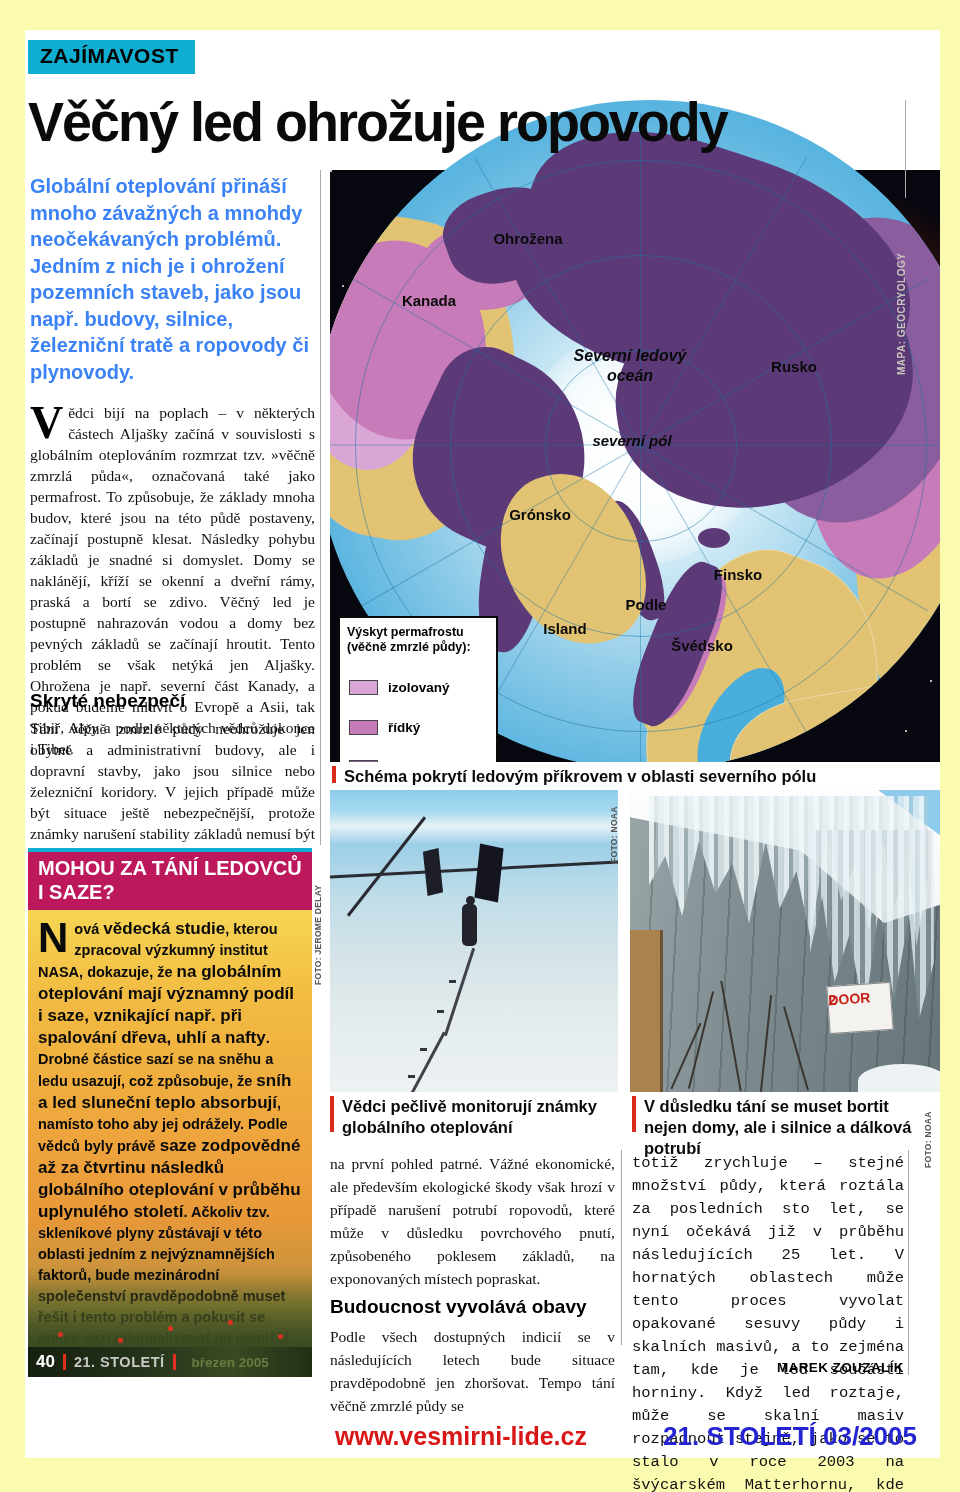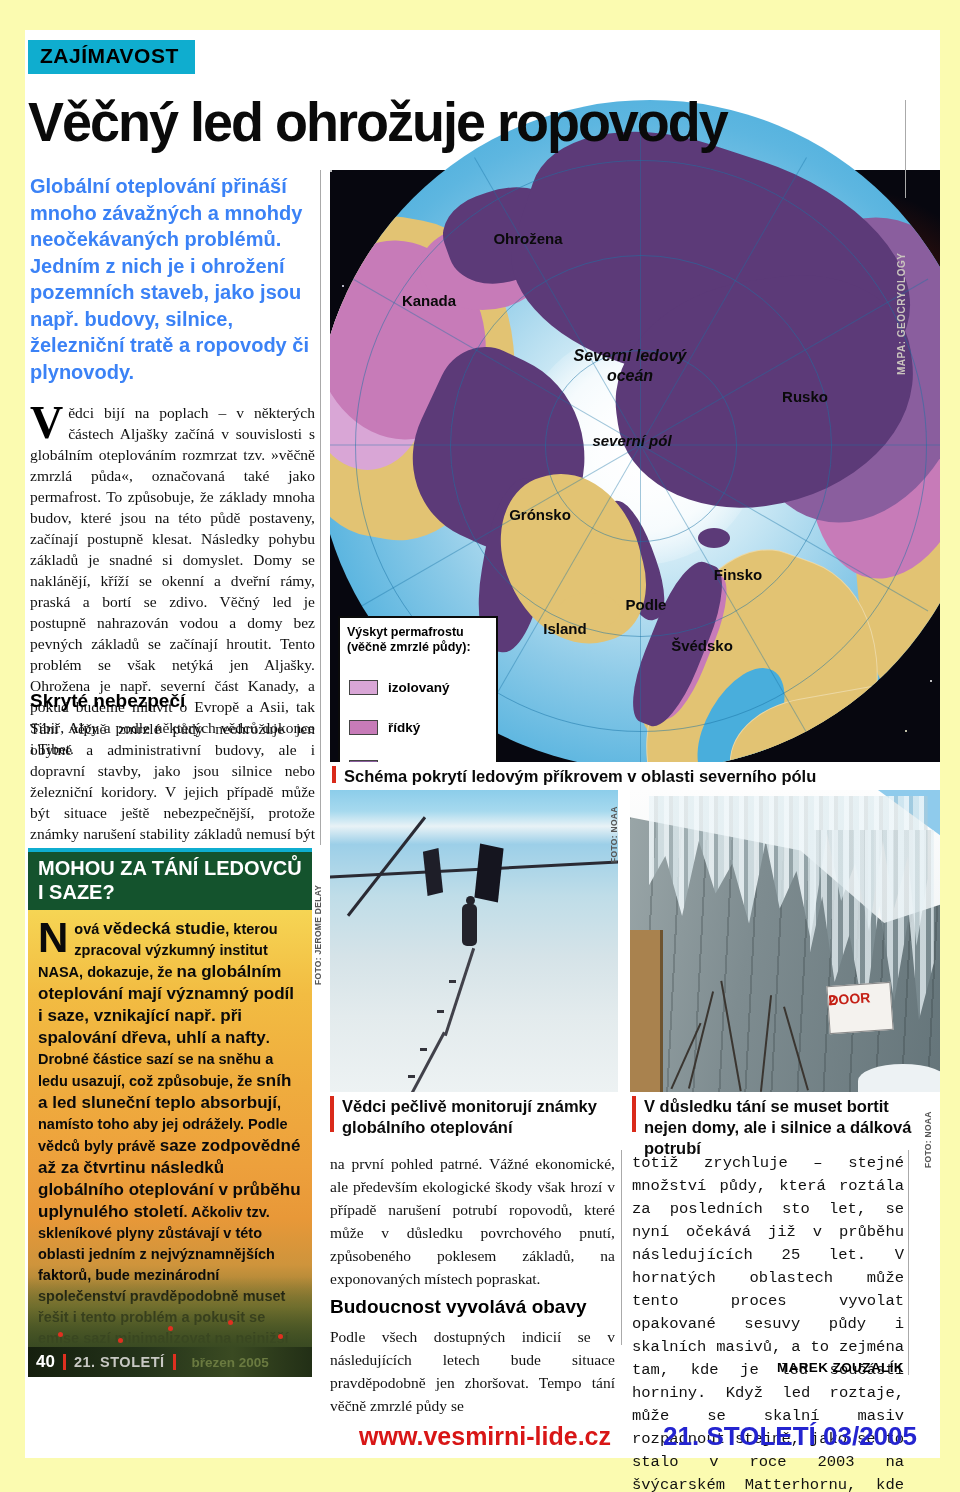--- a/index.html
+++ b/index.html
@@ -142,39 +142,39 @@
   #h2-2{left:305px;top:1266px;}
   #p4{left:305px;top:1295px;width:285px;font-size:15.5px;line-height:23px;}
   #p5{left:607px;top:1122px;width:272px;font-size:15.5px;line-height:23px;}
   .endmark{display:inline-block;width:10px;height:10px;background:#D92A1A;margin-left:5px;}
   .author{position:absolute;left:607px;top:1330px;width:272px;text-align:right;
     font-weight:bold;font-size:13.5px;letter-spacing:.4px;color:#000;}
 
   
   .sidebar{position:absolute;left:3px;top:818px;width:284px;height:559px;z-index:3;}
   .sb-cyan{height:4px;background:#0FADCF;}
-  .sb-head{background:#14532d;color:#fff;font-weight:bold;font-size:20px;line-height:24px;
+  .sb-head{background:#be185d;color:#fff;font-weight:bold;font-size:20px;line-height:24px;
     padding:4px 10px 6px 10px;}
   .sb-body{position:relative;height:467px;overflow:hidden;
     background:linear-gradient(180deg,#F6D554 0%,#F2BC42 18%,#EFAC3E 38%,#EDA03C 55%,#E89838 66%,#CE943C 76%,#8A7A34 85%,#4A5A26 93%,#24401C 100%);}
   .sb-text{padding:8px 10px 0 10px;font-weight:bold;font-size:14.5px;line-height:21px;color:#0a0a0a;}
   .run-b{font-size:17px;}
   .sb-drop{float:left;font-weight:bold;font-size:42px;line-height:34px;margin:3px 6px 0 0;}
   .sb-photo{position:absolute;left:0;right:0;bottom:0;height:100px;
     background:linear-gradient(180deg,rgba(120,120,40,0) 0%,rgba(90,100,40,.55) 30%,#3A4A22 70%,#1E3014 100%);}
   .flower{position:absolute;width:5px;height:5px;border-radius:50%;background:#E03020;}
   .sb-footer{position:absolute;left:0;right:0;bottom:0;height:30px;display:flex;align-items:center;
     background:linear-gradient(90deg,#151F0E,#24331A 40%,#3A4A22 72%,#222F16);padding:0 8px;}
   .pgnum{color:#fff;font-weight:bold;font-size:17px;}
   .fdiv{width:3px;height:16px;background:#E03020;margin:0 8px;}
   .fmag{color:#C8C8C4;font-weight:bold;font-size:14.5px;letter-spacing:.5px;}
   .fiss{color:#6A7A40;font-weight:bold;font-size:13.5px;margin-left:8px;}
 
   
-  .url{position:absolute;left:326px;top:1392px;width:260px;text-align:right;
+  .url{position:absolute;left:310px;top:1392px;width:260px;text-align:left;
     color:#D81616;font-weight:bold;font-size:25px;}
   .edition{position:absolute;left:600px;top:1391px;width:292px;text-align:right;
     color:#2424D0;font-weight:bold;font-size:26px;}
 </style>
 </head>
 <body>
 
 <div class="page">
 
   <div class="banner">ZAJÍMAVOST</div>
@@ -238,21 +238,21 @@
           <div class="ray" style="transform: rotate(150deg);"></div>
           <div class="ray" style="transform: rotate(180deg);"></div>
         </div>
     </div>
     <div class="map-credit">MAPA: GEOCRYOLOGY</div>
     <div id="map-labels">
         <div class="map-label land" style="left: 198px; top: 130px;">Ohrožena</div>
         <div class="map-label land" style="left: 99px; top: 192px;">Kanada</div>
         <div class="map-label ocean" style="left: 300px; top: 246px;">Severní ledový oceán</div>
         <div class="map-label land" style="left: 302px; top: 332px; font-style: italic;">severní pól</div>
-        <div class="map-label land" style="left: 475px; top: 258px; margin-top: 30px;">Rusko</div>
+        <div class="map-label land" style="left: 464px; top: 258px;">Rusko</div>
         <div class="map-label land" style="left: 210px; top: 406px;">Grónsko</div>
         <div class="map-label land" style="left: 316px; top: 496px;">Podle</div>
         <div class="map-label land" style="left: 408px; top: 466px;">Finsko</div>
         <div class="map-label land" style="left: 235px; top: 520px;">Island</div>
         <div class="map-label land" style="left: 372px; top: 537px;">Švédsko</div>
       </div>
     <div class="legend">
       <div class="lg-title">Výskyt permafrostu</div>
       <div class="lg-title">(věčně zmrzlé půdy):</div>
       <div id="legend-rows">

